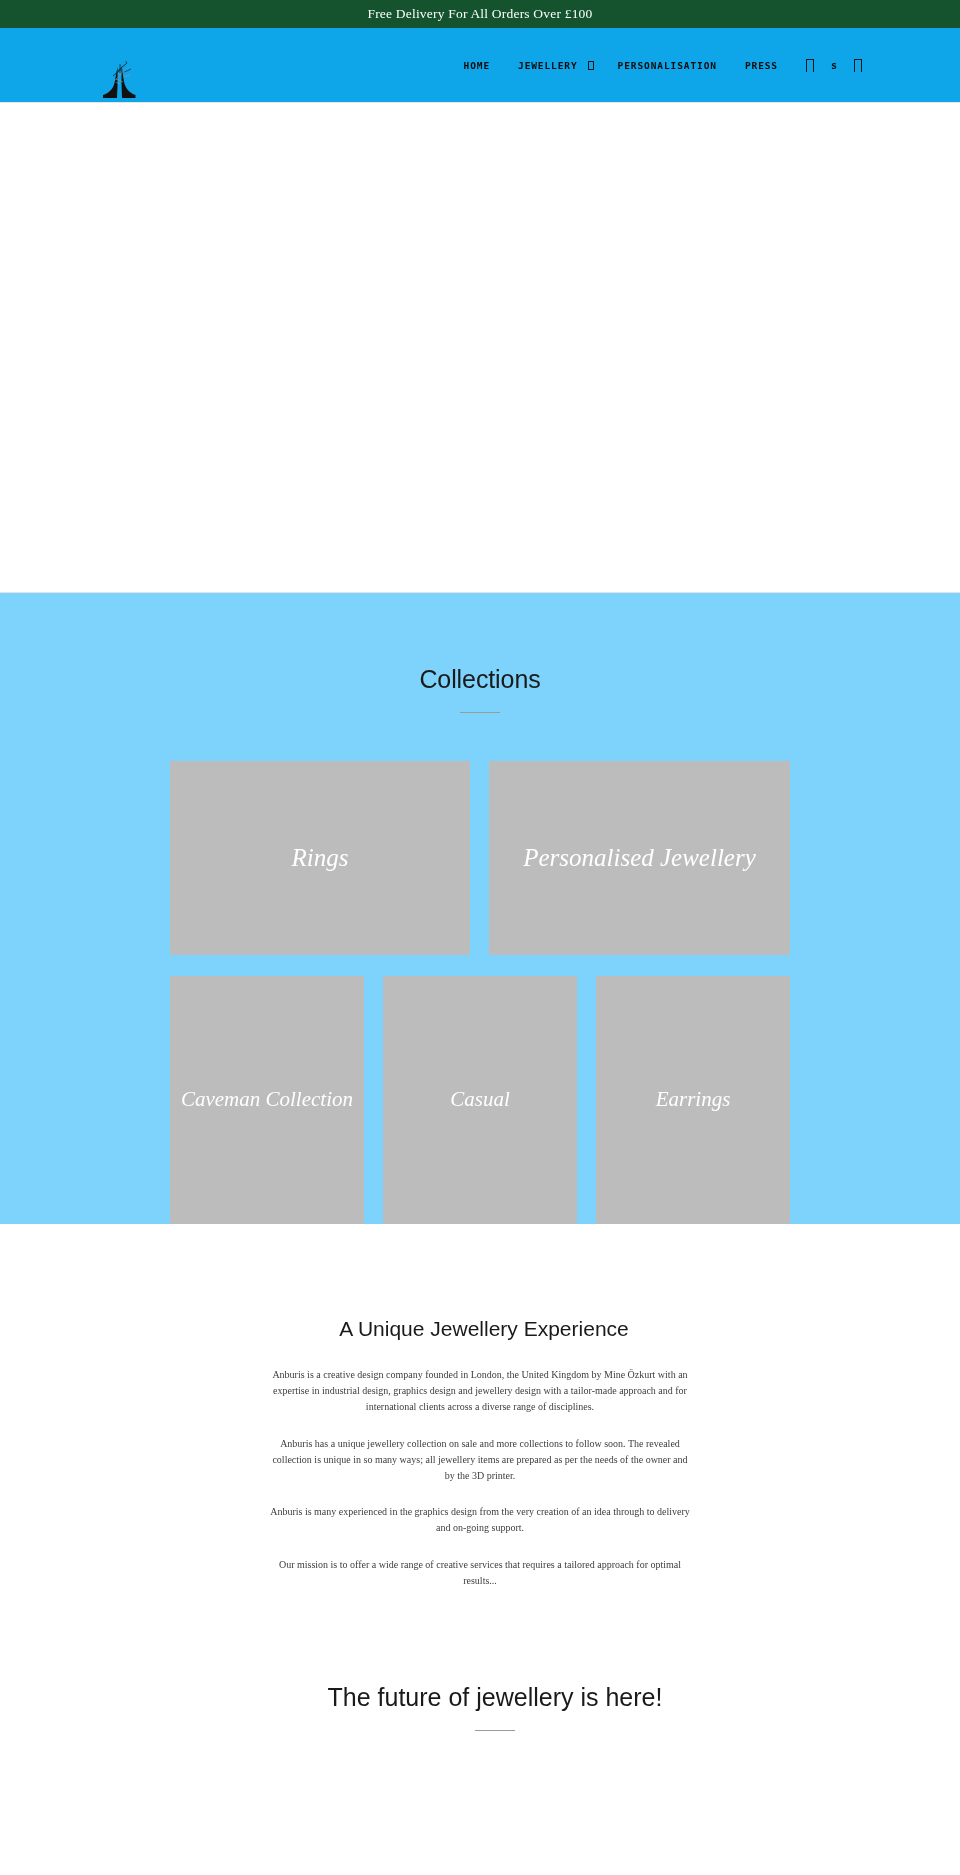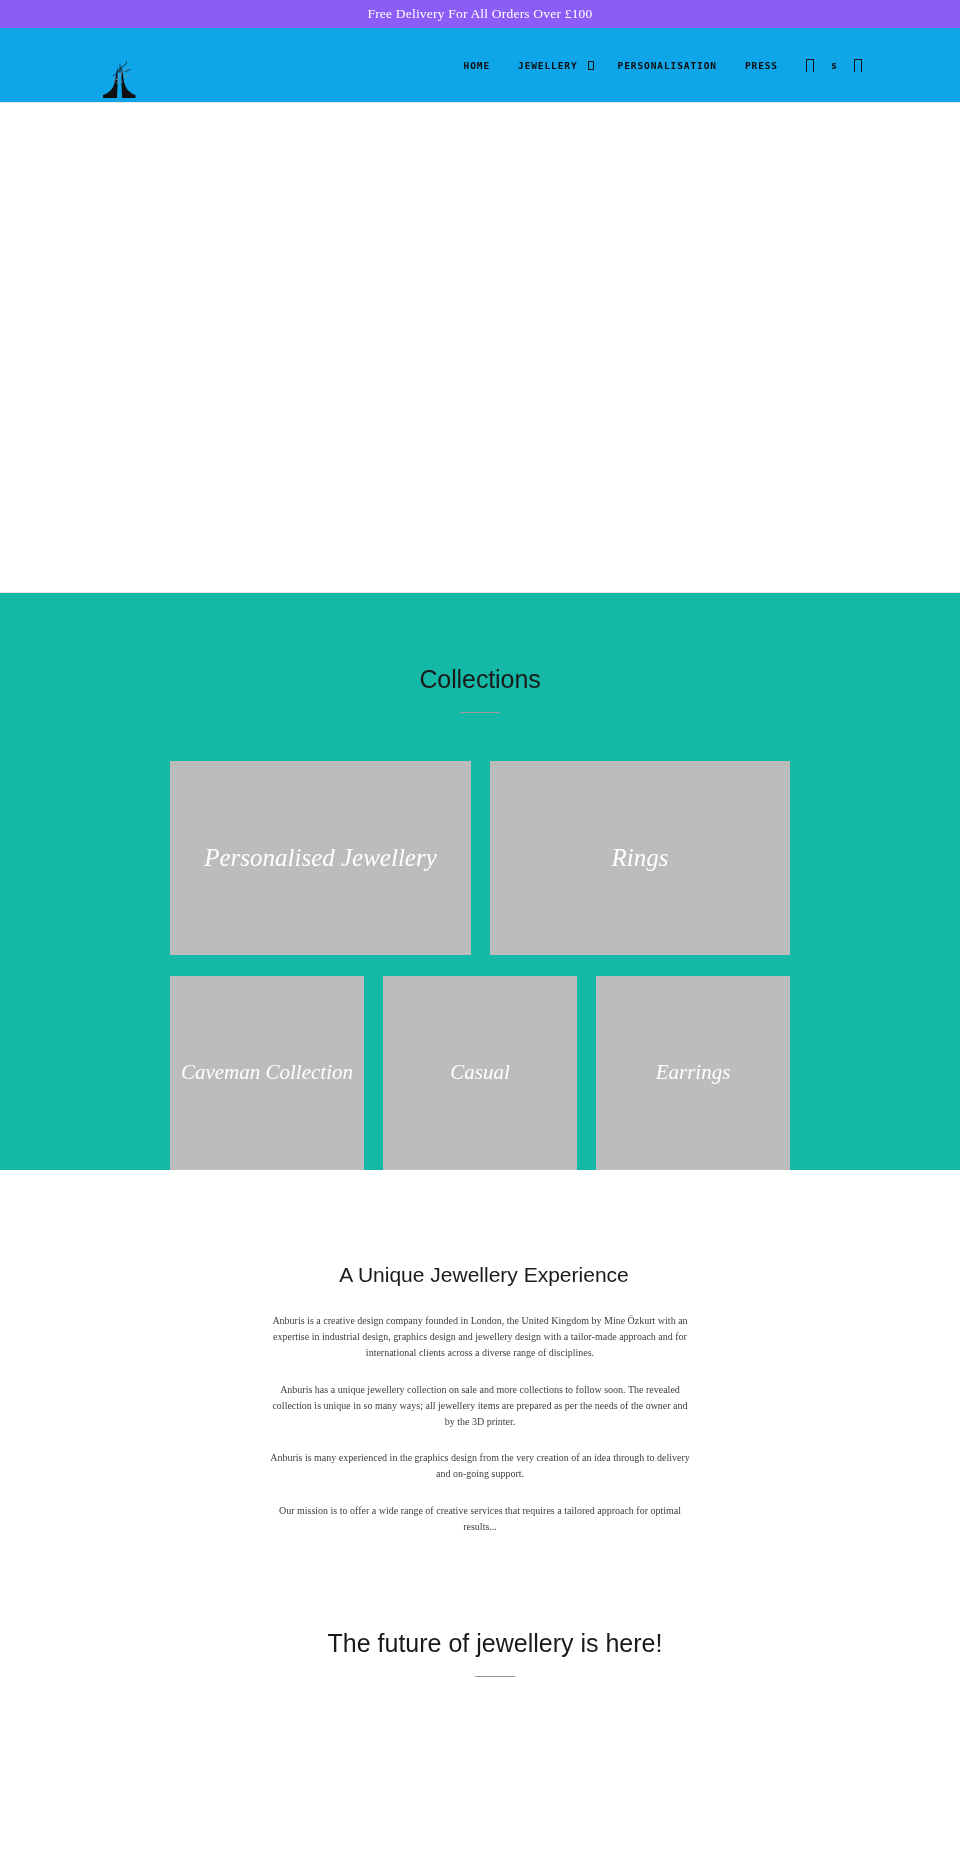--- a/index.html
+++ b/index.html
@@ -9,21 +9,21 @@
     background: #ffffff;
     font-family: "Liberation Sans", sans-serif;
     -webkit-font-smoothing: antialiased;
   }
 
   body { width: 960px; min-height: 1875px; overflow-x: hidden; }
 
   
   .announce-bar {
     height: 28px;
-    background: #8b5cf6;
+    background: #14532d;
     display: flex;
     align-items: center;
     justify-content: center;
   }
   .announce-text {
     color: #ffffff;
     font-family: "Liberation Serif", serif;
     font-size: 13.5px;
     letter-spacing: .2px;
   }
@@ -125,21 +125,21 @@
 
   
   .hero-slideshow {
     height: 490px;
     background: #ffffff;
     border-bottom: 1px solid #e3e3e3;
     position: relative;
   }
 
   
-  .collections-section { padding: 72px 0 0 0; background: #14b8a6; }
+  .collections-section { padding: 72px 0 0 0; background: #7dd3fc; }
 
   .section-heading {
     text-align: center;
     font-family: "Liberation Sans", sans-serif;
     font-size: 25px;
     font-weight: normal;
     color: #1a1a1a;
     letter-spacing: -.1px;
   }
   .section-rule {
@@ -147,21 +147,21 @@
     height: 1px;
     background: #9a9a9a;
     margin: 18px auto 0 auto;
   }
 
   .tile-grid {
     width: 620px;
     margin: 48px auto 0 auto;
   }
   .tile-row { display: flex; gap: 19px; margin-bottom: 21px; }
-  .tile-row.row-two .tile { flex: 1; height: 194px; }
+  .tile-row.row-two .tile { flex: 1; height: 248px; }
   .tile-row.row-one .tile-large-a { width: 300px; height: 194px; }
   .tile-row.row-one .tile-large-b { flex: 1; height: 194px; }
 
   .tile {
     background: #bcbcbc;
     position: relative;
     display: flex;
     align-items: center;
     justify-content: center;
     cursor: pointer;
@@ -269,25 +269,25 @@
 
 <section class="hero-slideshow"></section>
 
 <section class="collections-section">
   <h2 class="section-heading">Collections</h2>
   <div class="section-rule"></div>
 
   <div class="tile-grid">
 
     <div class="tile-row row-one">
+      <a class="tile tile-large-a">
+        <span class="tile-label">Rings</span>
+      </a>
       <a class="tile tile-large-b">
         <span class="tile-label">Personalised Jewellery</span>
-      </a>
-      <a class="tile tile-large-a">
-        <span class="tile-label">Rings</span>
       </a>
     </div>
 
     <div class="tile-row row-two">
       <a class="tile">
         <span class="tile-label">Caveman Collection</span>
       </a>
       <a class="tile">
         <span class="tile-label">Casual</span>
       </a>

